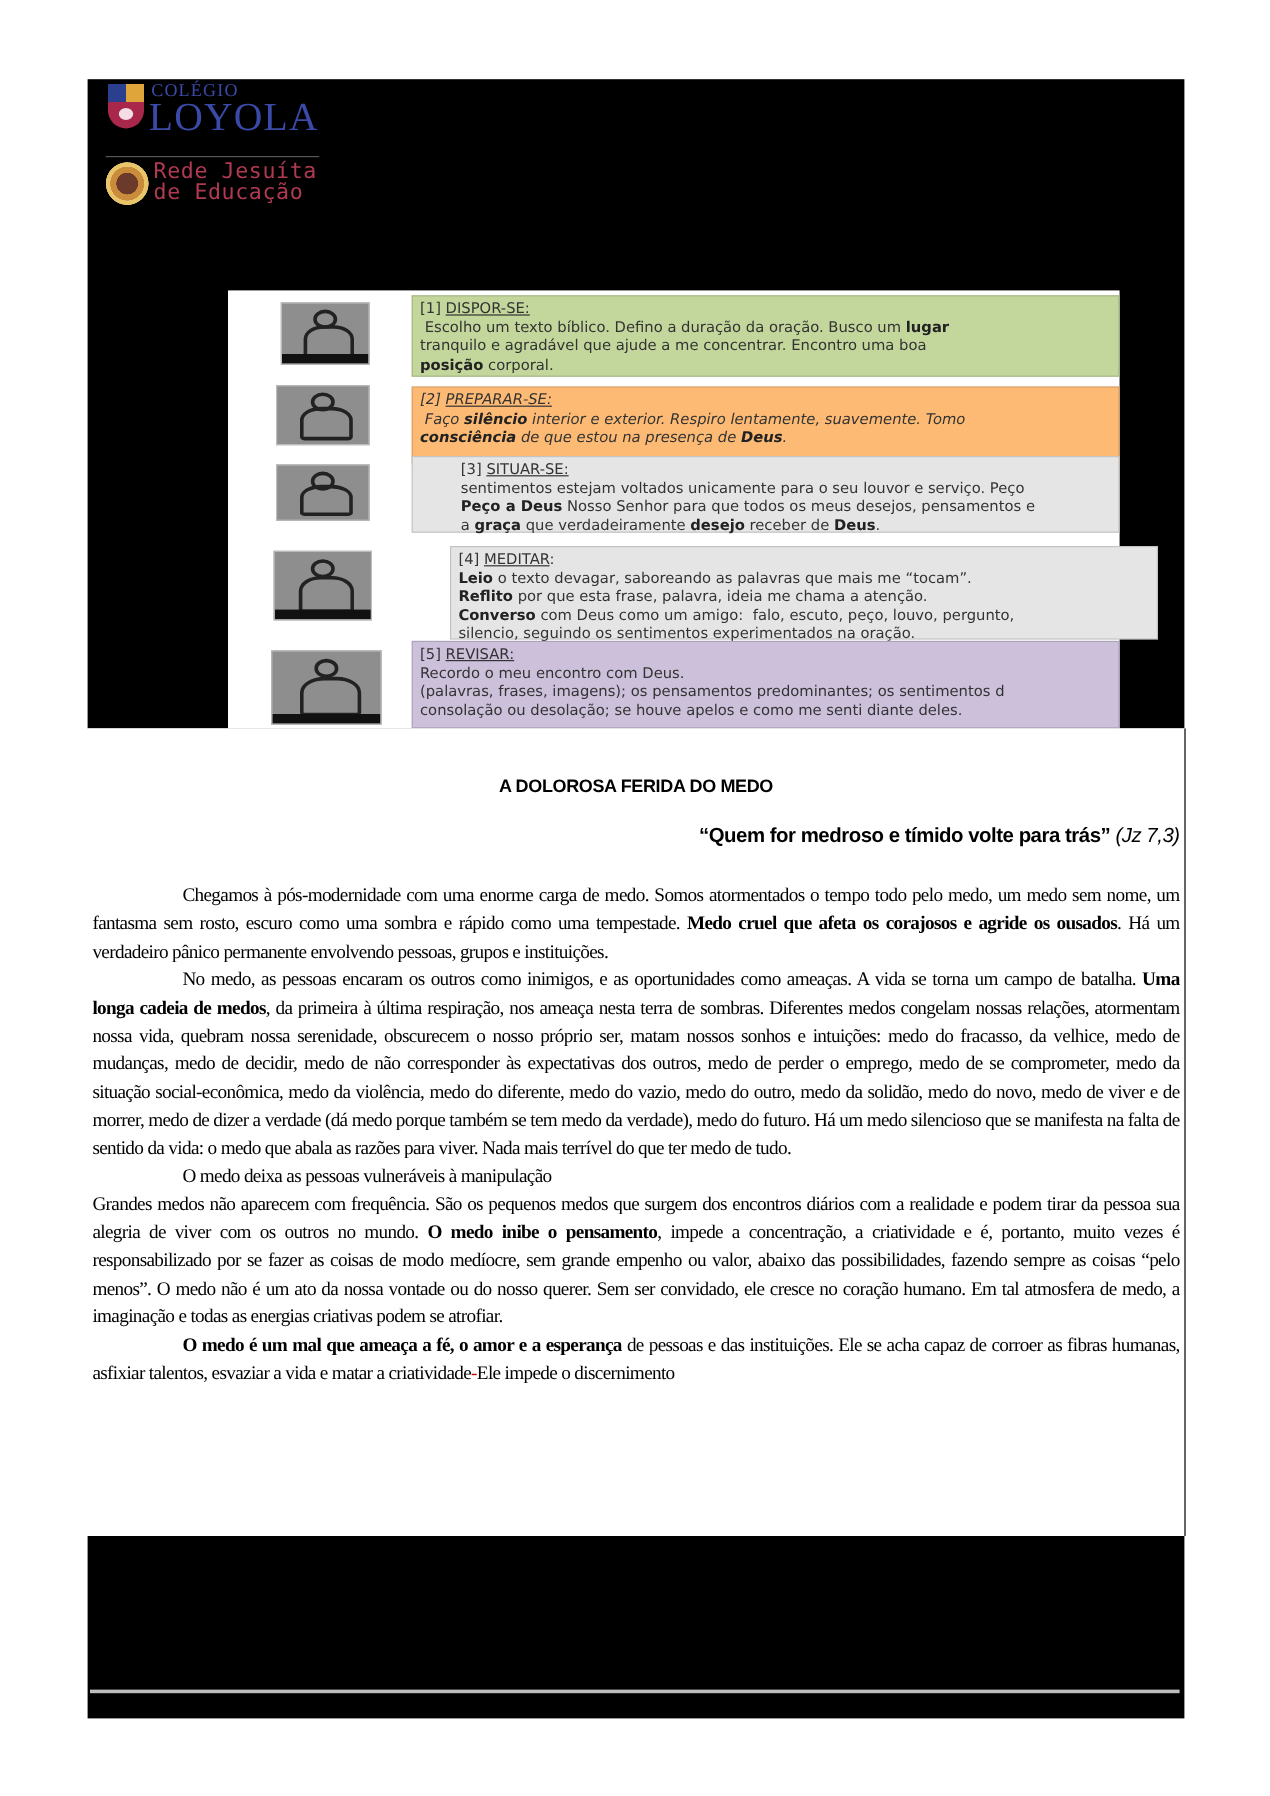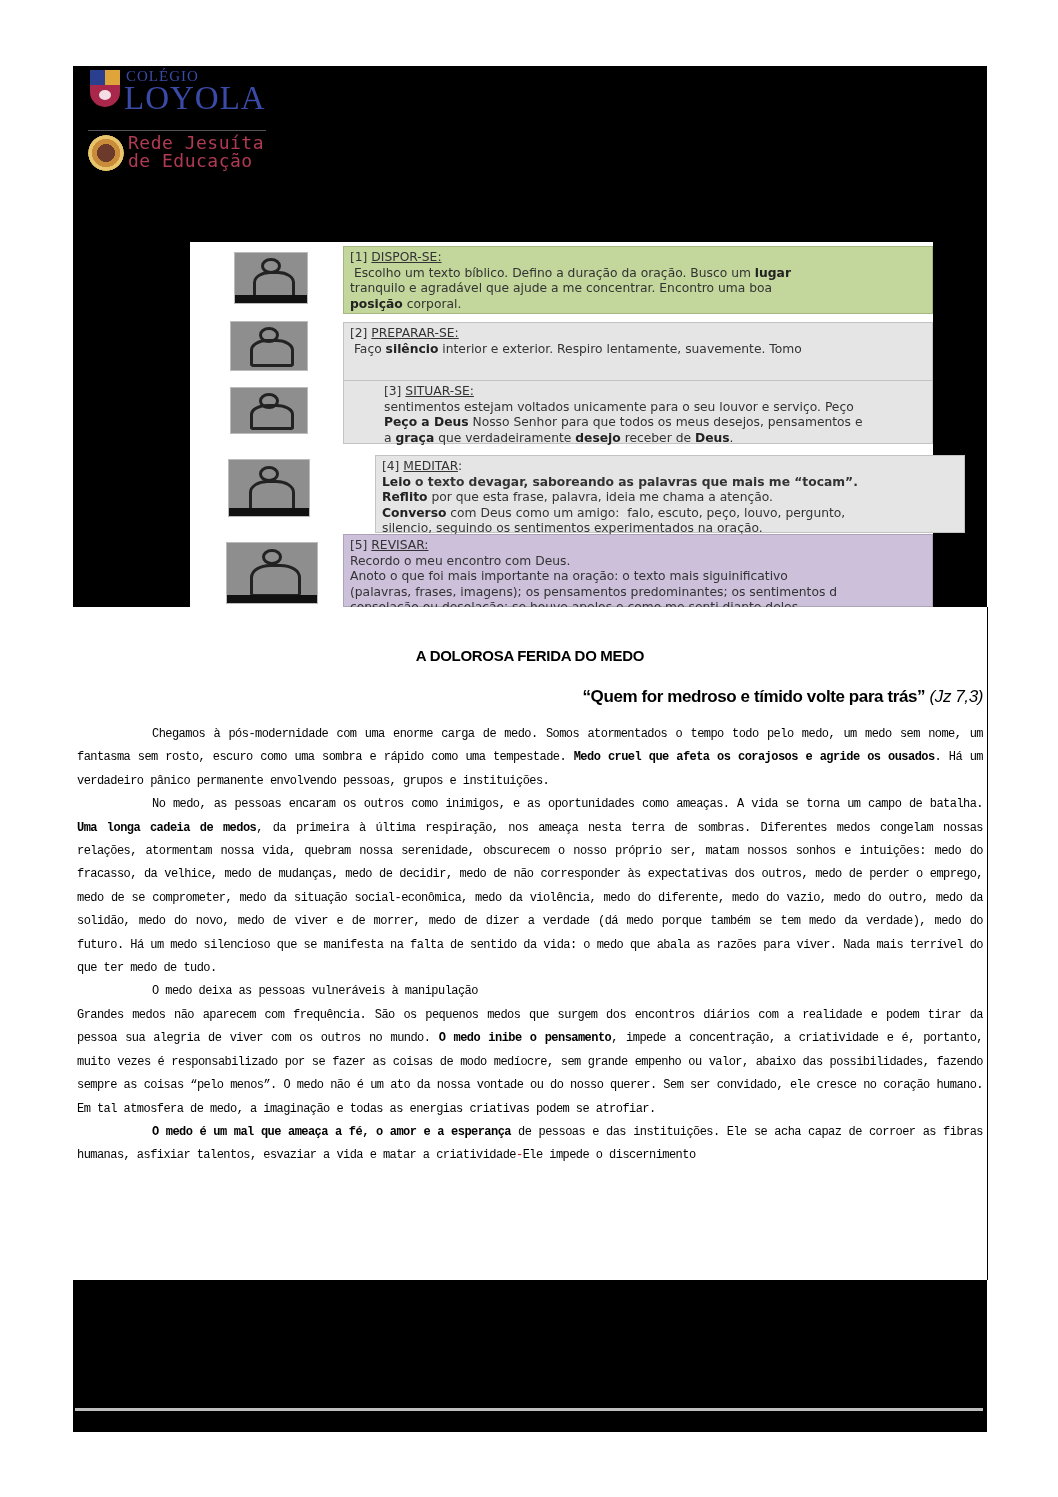--- a/index.html
+++ b/index.html
@@ -26,21 +26,21 @@
     .step .pic .body { position:absolute; border:3px solid #222; border-radius: 40% 40% 10% 10%; }
     .step .pic .ground { position:absolute; left:0; bottom:0; width:100%; height:8px; background:#111; }
     .step .box { position:absolute; left:153px; width:590px; padding:3px 6px; box-sizing:border-box; font-family:"DejaVu Sans", sans-serif; font-size:12.3px; line-height:15.6px; color:#333; border:1px solid rgba(0,0,0,0.15); }
     .step .box .t { text-decoration: underline; }
     .step .box b { color:#222; }
 
     .doc { position:absolute; left:73px; top:607px; width:914px; height:673px; background:#fff; border-right:1px solid #000; }
     .doc-title { position:absolute; left:0; width:914px; top:40px; text-align:center; font-family:"Liberation Sans", sans-serif; font-weight:bold; font-size:15px; color:#000; letter-spacing:-0.3px; }
     .epigraph { position:absolute; right:4px; top:80px; font-size:17px; font-weight:bold; color:#000; letter-spacing:-0.4px; }
     .epigraph .ref { font-weight:normal; font-style:italic; }
-    .body-text { position:absolute; left:4px; top:116px; width:906px; font-family:Liberation Mono, monospace; font-size:12px; line-height:23.4px; color:#000; text-align:justify; letter-spacing:-0.55px; word-spacing:0px; }
+    .body-text { position:absolute; left:4px; top:128px; width:906px; font-family:Liberation Serif, serif; font-size:16px; line-height:23.4px; color:#000; text-align:justify; letter-spacing:-0.55px; word-spacing:0px; }
     .body-text p { margin:0; }
     .body-text .ind { text-indent:75px; }
     .body-text .red-dash { color:#c00000; }
 
     .footer-black { position:absolute; left:73px; top:1280px; width:914px; height:152px; background:#000; }
     .footer-rule { position:absolute; left:2px; top:128px; width:908px; height:3px; background:#bdbdbd; }
   </style>
 </head>
 <body>
 
@@ -74,23 +74,24 @@
         <div style="white-space: pre; overflow: hidden;"><span> Escolho um texto bíblico. Defino a duração da oração. Busco um </span><b>lugar</b></div>
         <div style="white-space: pre; overflow: hidden;"><span>tranquilo e agradável que ajude a me concentrar. Encontro uma boa</span></div>
         <div style="white-space: pre; overflow: hidden;"><b>posição</b><span> corporal.</span></div>
       </div>
     </div>
     <div class="step" style="top: 0px;">
       <div class="pic" style="left: 40px; top: 79px; width: 76px; height: 48px;">
         <div class="head" style="top: 5px;"></div>
         <div class="body" style="left: 19px; width: 38px; top: 17px; height: 22px;"></div>
       </div>
-      <div class="box" style="top: 80px; height: 65px; background: #e5e5e5;">
+      <div class="box" style="top: 80px; height: 65px; background: #fdba74; font-style: italic;">
         <div><span>[2] </span><span class="t">PREPARAR-SE:</span></div>
         <div style="white-space: pre; overflow: hidden;"><span> Faço </span><b>silêncio</b><span> interior e exterior. Respiro lentamente, suavemente. Tomo</span></div>
+        <div style="white-space: pre; overflow: hidden;"><b>consciência</b><span> de que estou na presença de </span><b>Deus</b><span>.</span></div>
       </div>
     </div>
     <div class="step" style="top: 0px;">
       <div class="pic" style="left: 40px; top: 145px; width: 76px; height: 45px;">
         <div class="head" style="top: 5px;"></div>
         <div class="body" style="left: 19px; width: 38px; top: 16px; height: 20px;"></div>
       </div>
       <div class="box" style="top: 138px; height: 64px; background: #e5e5e5; padding-left: 40px;">
         <div><span>[3] </span><span class="t">SITUAR-SE:</span></div>
         <div style="white-space: pre; overflow: hidden;"><span>sentimentos estejam voltados unicamente para o seu louvor e serviço. Peço</span></div>
@@ -99,36 +100,35 @@
       </div>
     </div>
     <div class="step" style="top: 0px;">
       <div class="pic" style="left: 38px; top: 217px; width: 80px; height: 56px;">
         <div class="head" style="top: 6px;"></div>
         <div class="body" style="left: 20px; width: 40px; top: 20px; height: 25px;"></div>
         <div class="ground"></div>
       </div>
       <div class="box" style="top: 213px; height: 78px; background: #e5e5e5; margin-left: 32px;">
         <div><span>[4] </span><span class="t">MEDITAR</span><span>:</span></div>
-        <div style="white-space: pre; overflow: hidden; font-weight: bold;"><b>Leio</b><span> o texto devagar, saboreando as palavras que mais me “tocam”.</span></div>
+        <div style="white-space: pre; overflow: hidden;"><b>Leio</b><span> o texto devagar, saboreando as palavras que mais me “tocam”.</span></div>
         <div style="white-space: pre; overflow: hidden;"><b>Reflito</b><span> por que esta frase, palavra, ideia me chama a atenção.</span></div>
         <div style="white-space: pre; overflow: hidden;"><b>Converso</b><span> com Deus como um amigo:  falo, escuto, peço, louvo, pergunto,</span></div>
         <div style="white-space: pre; overflow: hidden;"><span>silencio, seguindo os sentimentos experimentados na oração.</span></div>
       </div>
     </div>
     <div class="step" style="top: 0px;">
       <div class="pic" style="left: 36px; top: 300px; width: 90px; height: 60px;">
         <div class="head" style="top: 6px;"></div>
         <div class="body" style="left: 23px; width: 45px; top: 21px; height: 27px;"></div>
         <div class="ground"></div>
       </div>
       <div class="box" style="top: 292px; height: 73px; background: rgb(204, 192, 218);">
         <div><span>[5] </span><span class="t">REVISAR:</span></div>
         <div style="white-space: pre; overflow: hidden;"><span>Recordo o meu encontro com Deus.</span></div>
-        <div style="white-space: pre; overflow: hidden;"><span>Anoto o que foi mais importante na oração: o texto mais siguinificativo</span></div>
         <div style="white-space: pre; overflow: hidden;"><span>(palavras, frases, imagens); os pensamentos predominantes; os sentimentos d</span></div>
         <div style="white-space: pre; overflow: hidden;"><span>consolação ou desolação; se houve apelos e como me senti diante deles.</span></div>
       </div>
     </div>
   </div>
 
 <div class="doc">
   <div class="doc-title">A DOLOROSA FERIDA DO MEDO</div>
   <div class="epigraph"><span>“Quem for medroso e tímido volte para trás”</span> <span class="ref">(Jz 7,3)</span></div>
   <div class="body-text" id="body-text">

